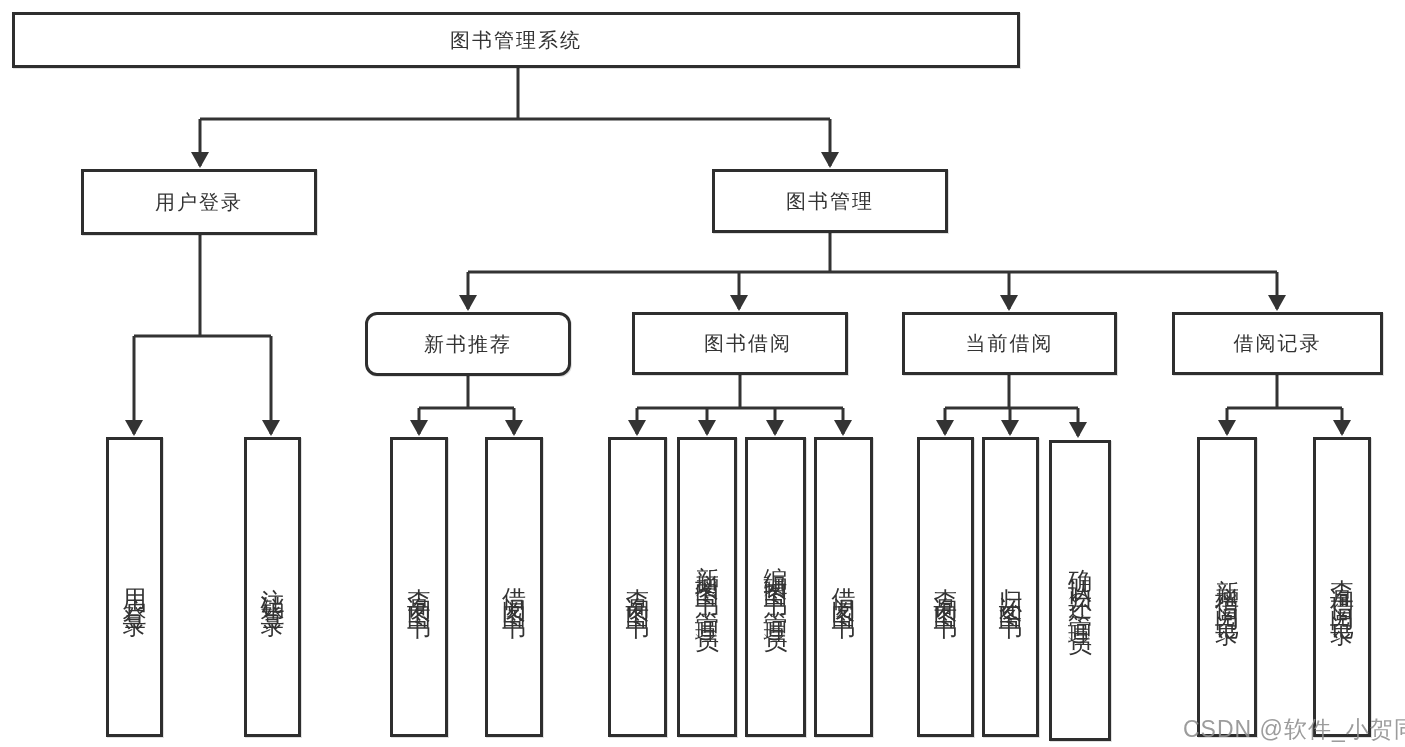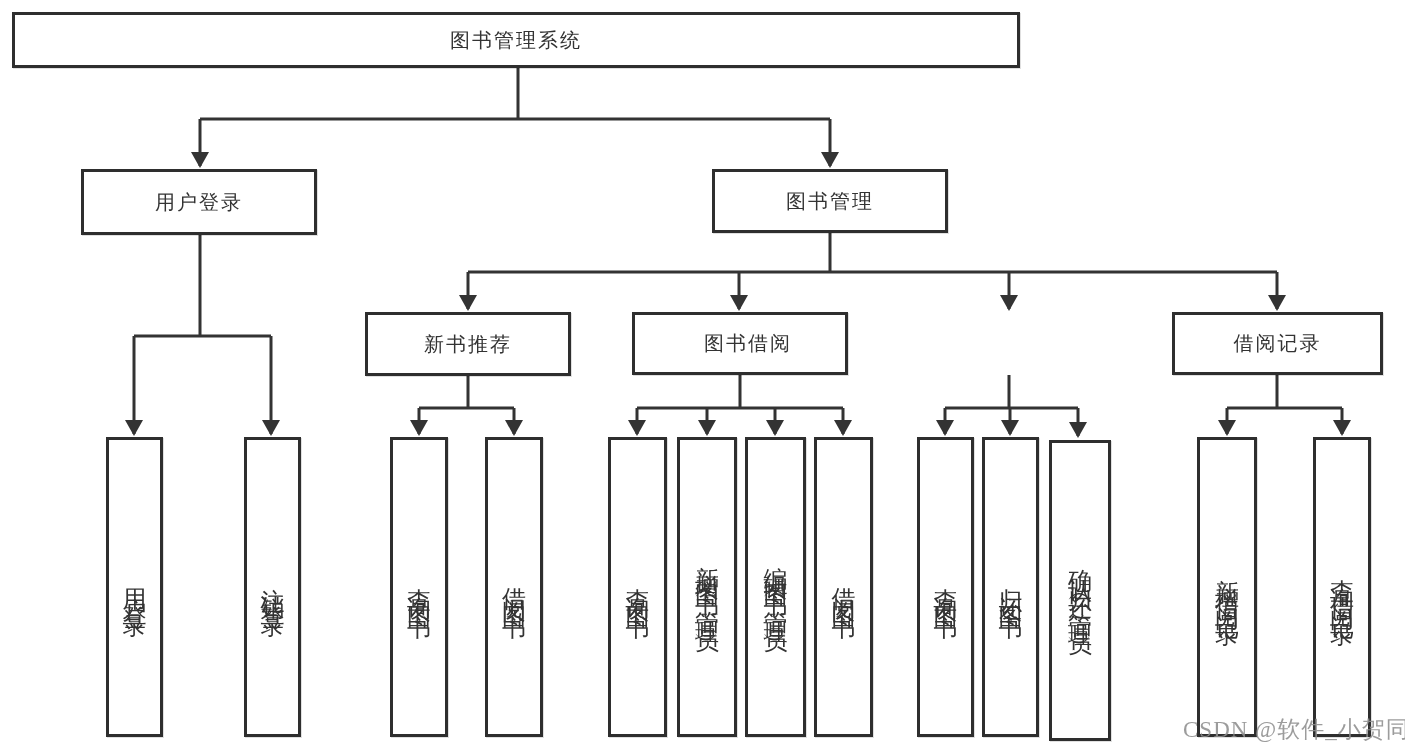--- a/index.html
+++ b/index.html
@@ -7,21 +7,21 @@
     --border:#2e2e2e;
     --text:#333333;
     --background:#ffffff;
     --watermark:#8f8f8f;
   }
   html,body{margin:0;padding:0;background:var(--background);}
   #canvas{
     position:relative;
     width:1405px;height:747px;
     background:var(--background);
-    font-family:Liberation Serif, serif;
+    font-family:Liberation Sans, sans-serif;
     overflow:hidden;
   }
   #wires{position:absolute;left:0;top:0;width:1405px;height:747px;}
   #wires path,#wires line{stroke:var(--line);stroke-width:3;fill:none;}
   #wires marker path{fill:var(--line);stroke:none;}
   .box{
     position:absolute;
     box-sizing:border-box;
     border:3px solid var(--border);
     background:#fff;
@@ -93,25 +93,28 @@
     <span class="hlabel">图书管理系统</span>
   </div>
 
   <div class="box" style="left:81px;top:169px;width:236px;height:66px;">
     <span class="hlabel">用户登录</span>
   </div>
   <div class="box" style="left:712px;top:169px;width:236px;height:64px;">
     <span class="hlabel">图书管理</span>
   </div>
 
-  <div class="box" style="left:365px;top:312px;width:206px;height:64px;">
+  <div class="box" style="left:365px;top:312px;width:206px;height:64px;border-radius:12px;">
     <span class="hlabel">新书推荐</span>
   </div>
   <div class="box" style="left:632px;top:312px;width:216px;height:63px;padding-left:16px;">
     <span class="hlabel">图书借阅</span>
+  </div>
+  <div class="box" style="left:902px;top:312px;width:215px;height:63px;">
+    <span class="hlabel">当前借阅</span>
   </div>
   <div class="box" style="left:1172px;top:312px;width:211px;height:63px;">
     <span class="hlabel">借阅记录</span>
   </div>
 
   <div class="box" style="left:106px;top:437px;width:57px;height:300px;">
     <span class="vlabel">用户登录</span>
   </div>
   <div class="box" style="left:244px;top:437px;width:57px;height:300px;">
     <span class="vlabel">注销登录</span>

